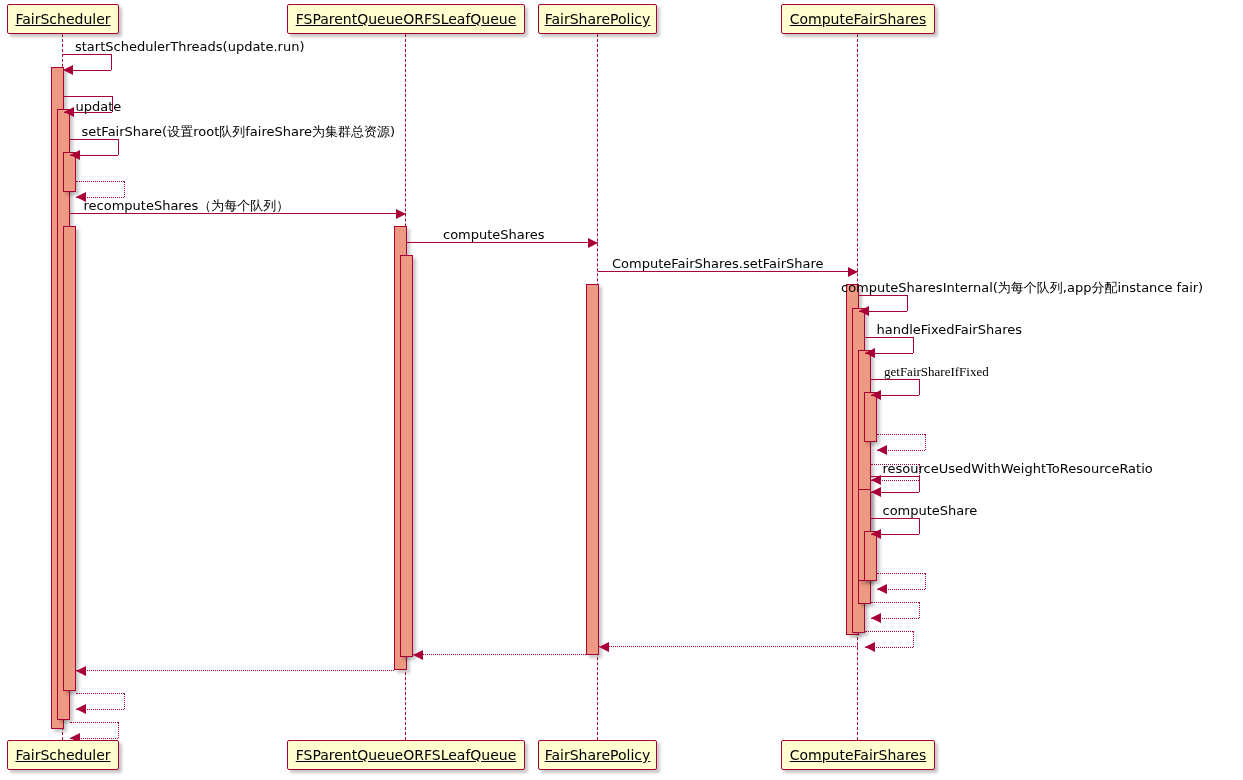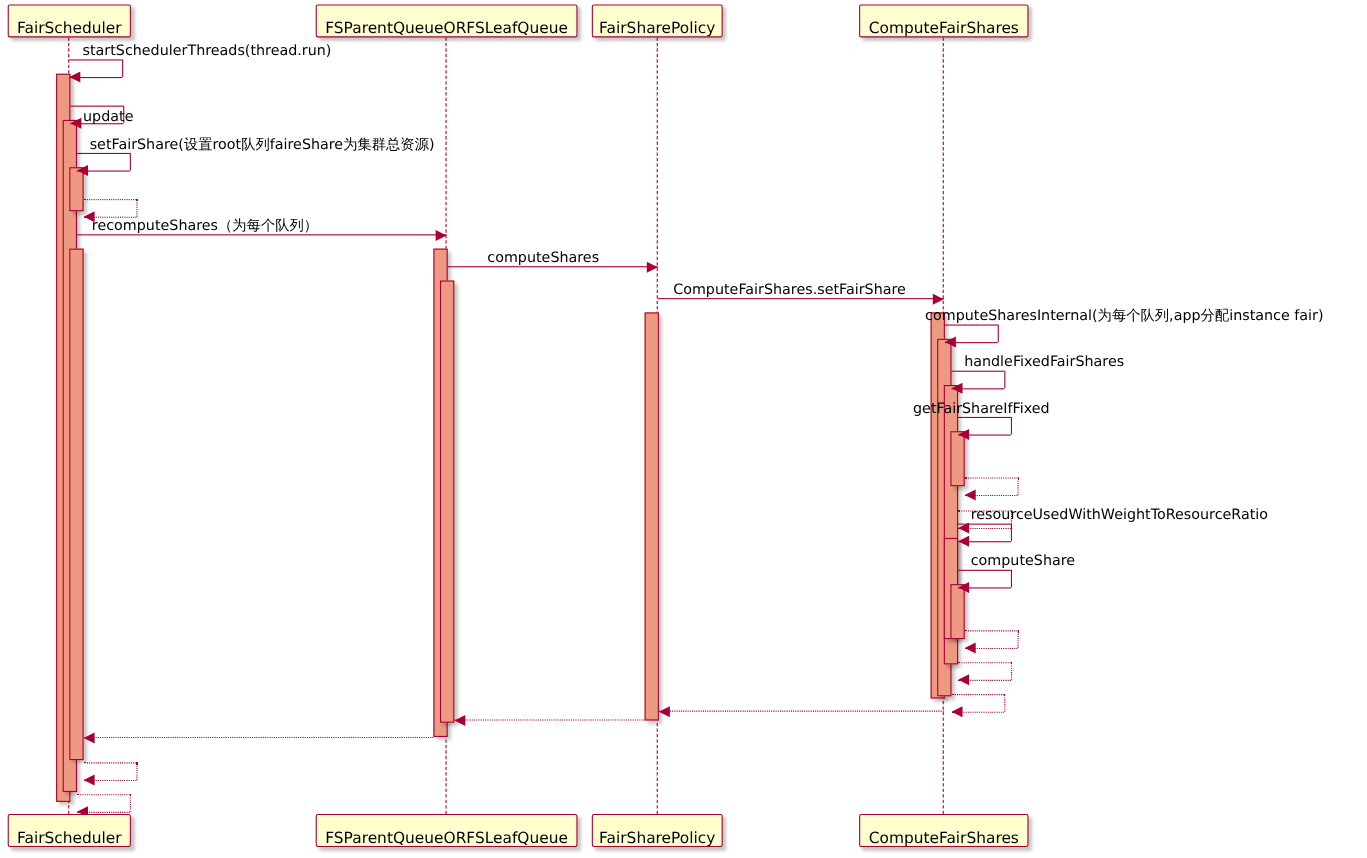--- a/index.html
+++ b/index.html
@@ -24,23 +24,24 @@
     box-sizing: border-box;
     background: #FEFECE;
     border: 1.5px solid #A80036;
     border-radius: 2px;
     color: #000000;
     font-size: 14px;
     line-height: 1;
     text-align: center;
     white-space: nowrap;
     display: flex;
-    align-items: flex-end;
+    align-items: center;
     justify-content: center;
     box-shadow: 3px 3px 3px rgba(0,0,0,0.22);
+    text-decoration: underline;
   }
 
   
   .lifeline {
     position: absolute;
     width: 0;
     border-left: 1.4px dashed #A80036;
   }
 
   
@@ -119,21 +120,21 @@
       <div class="activation" style="left: 857.5px; top: 350px; width: 13px; height: 254px;"></div>
       <div class="activation" style="left: 863.5px; top: 392px; width: 13px; height: 50px;"></div>
       <div class="activation" style="left: 857.5px; top: 489px; width: 13px; height: 92px;"></div>
       <div class="activation" style="left: 863.5px; top: 531px; width: 13px; height: 50px;"></div>
     </div>
   <div id="layer-messages">
       <div class="msg-line" style="left: 63px; top: 54px; width: 48px;"></div>
       <div class="msg-vert" style="left: 111px; top: 54px; height: 16px;"></div>
       <div class="msg-line" style="left: 63px; top: 70px; width: 48px;"></div>
       <div class="arrow left" style="left: 63px; top: 65px;"></div>
-      <div class="msg-label" style="left: 75px; top: 40px;">startSchedulerThreads(thread.run)</div>
+      <div class="msg-label" style="left: 75px; top: 40px;">startSchedulerThreads(update.run)</div>
       <div class="msg-line" style="left: 63.5px; top: 96px; width: 48px;"></div>
       <div class="msg-vert" style="left: 111.5px; top: 96px; height: 16px;"></div>
       <div class="msg-line" style="left: 63.5px; top: 112px; width: 48px;"></div>
       <div class="arrow left" style="left: 63.5px; top: 107px;"></div>
       <div class="msg-label" style="left: 75.5px; top: 82px; margin-top: 18px;">update</div>
       <div class="msg-line" style="left: 69.5px; top: 139px; width: 48px;"></div>
       <div class="msg-vert" style="left: 117.5px; top: 139px; height: 16px;"></div>
       <div class="msg-line" style="left: 69.5px; top: 155px; width: 48px;"></div>
       <div class="arrow left" style="left: 69.5px; top: 150px;"></div>
       <div class="msg-label" style="left: 81.5px; top: 125px;">setFairShare(设置root队列faireShare为集群总资源)</div>
@@ -157,21 +158,21 @@
       <div class="msg-label" style="left: 841px; top: 281px;">computeSharesInternal(为每个队列,app分配instance fair)</div>
       <div class="msg-line" style="left: 864.5px; top: 337px; width: 48px;"></div>
       <div class="msg-vert" style="left: 912.5px; top: 337px; height: 16px;"></div>
       <div class="msg-line" style="left: 864.5px; top: 353px; width: 48px;"></div>
       <div class="arrow left" style="left: 864.5px; top: 348px;"></div>
       <div class="msg-label" style="left: 876.5px; top: 323px;">handleFixedFairShares</div>
       <div class="msg-line" style="left: 870.5px; top: 379px; width: 48px;"></div>
       <div class="msg-vert" style="left: 918.5px; top: 379px; height: 16px;"></div>
       <div class="msg-line" style="left: 870.5px; top: 395px; width: 48px;"></div>
       <div class="arrow left" style="left: 870.5px; top: 390px;"></div>
-      <div class="msg-label" style="left: 830px; top: 365px;">getFairShareIfFixed</div>
+      <div class="msg-label" style="left: 884px; top: 365px; font-family: Liberation Serif, serif;">getFairShareIfFixed</div>
       <div class="msg-line ret" style="left: 876.5px; top: 434px; width: 48px;"></div>
       <div class="msg-vert ret" style="left: 924.5px; top: 434px; height: 16px;"></div>
       <div class="msg-line ret" style="left: 876.5px; top: 450px; width: 48px;"></div>
       <div class="arrow left" style="left: 876.5px; top: 445px;"></div>
       <div class="msg-line ret" style="left: 870.5px; top: 464px; width: 48px;"></div>
       <div class="msg-vert ret" style="left: 918.5px; top: 464px; height: 16px;"></div>
       <div class="msg-line ret" style="left: 870.5px; top: 480px; width: 48px;"></div>
       <div class="arrow left" style="left: 870.5px; top: 475px;"></div>
       <div class="msg-line" style="left: 870.5px; top: 476px; width: 48px;"></div>
       <div class="msg-vert" style="left: 918.5px; top: 476px; height: 16px;"></div>

